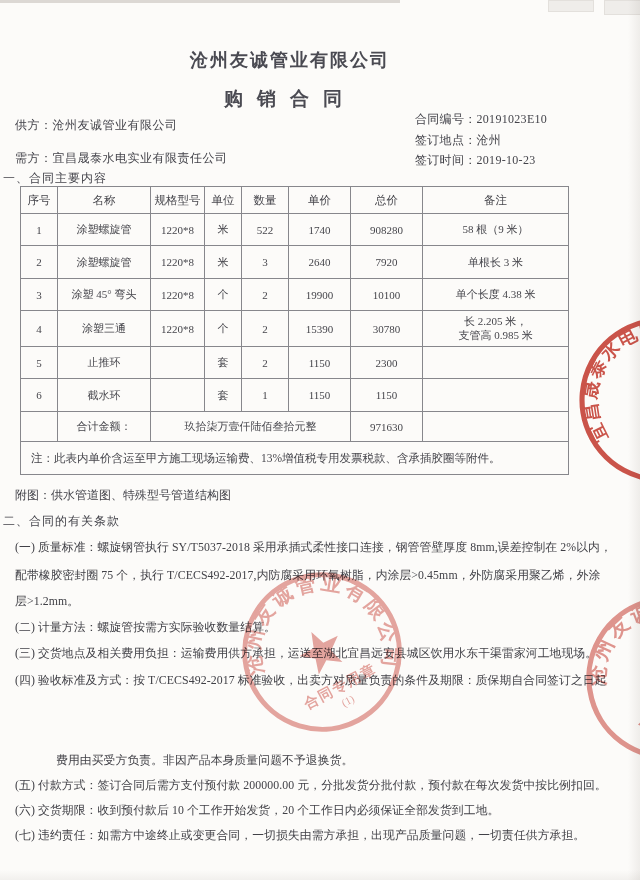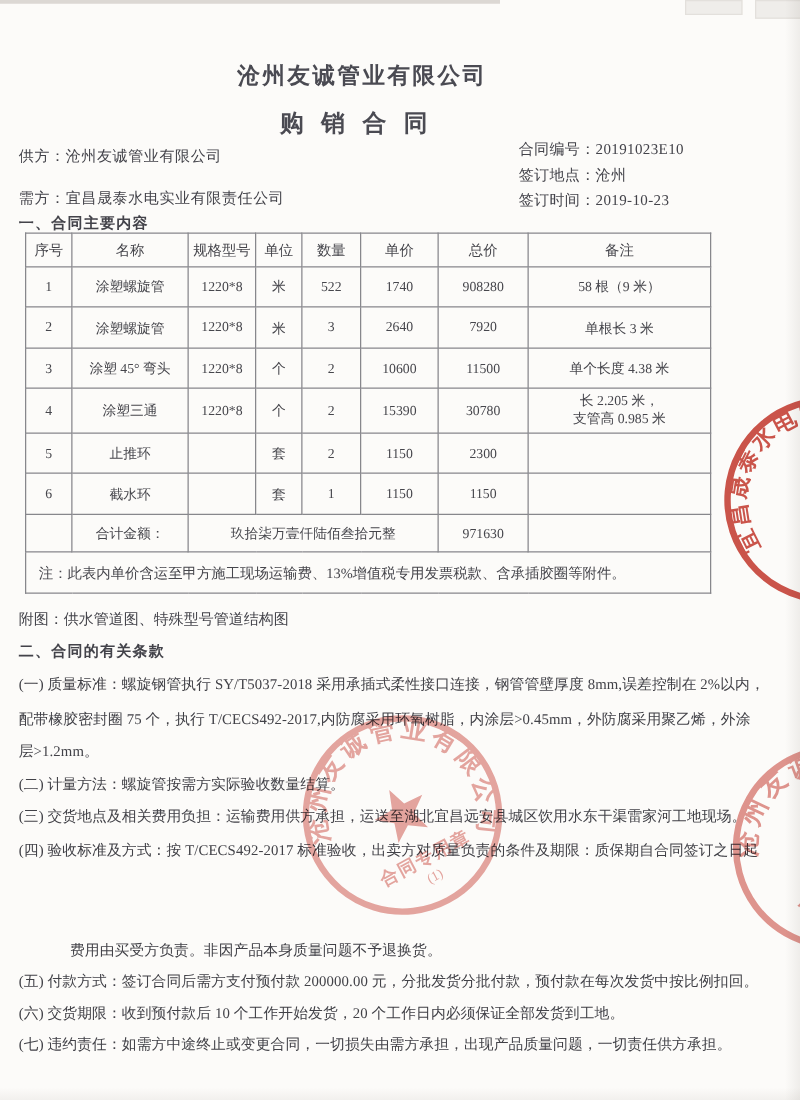--- a/index.html
+++ b/index.html
@@ -13,21 +13,21 @@
   .edge-bottom{position:absolute;left:0;bottom:0;width:640px;height:10px;background:linear-gradient(180deg,rgba(0,0,0,0),rgba(120,110,100,.08));}
 
   .abs{position:absolute;white-space:nowrap;}
   .title{top:48px;left:0;width:580px;text-align:center;font-size:18px;letter-spacing:2px;color:#4a4a52;font-weight:600;}
   .subtitle{top:86px;left:0;width:580px;text-align:center;font-size:19px;letter-spacing:14px;color:#4a4a52;font-weight:600;}
   .party{font-size:12px;letter-spacing:.5px;}
   .supplier{top:117px;left:15px;}
   .buyer{top:150px;left:15px;}
   .meta{font-size:12px;left:415px;letter-spacing:.3px;}
   .meta1{top:111px;} .meta2{top:132px;} .meta3{top:152px;}
-  .sec-heading{font-size:12px;left:15px;font-weight:700;letter-spacing:1px;}
+  .sec-heading{font-size:12px;left:3px;font-weight:400;letter-spacing:1px;}
   .sec1{top:170px;} .sec2{top:513px;}
   .attachment{top:487px;left:15px;font-size:12px;}
 
   table.items{position:absolute;top:186px;left:20px;width:548px;border-collapse:collapse;table-layout:fixed;}
   table.items td{border:1px solid #87878c;text-align:center;font-size:11px;color:#46464c;padding:0 2px;overflow:hidden;}
   tr.h td{height:26px;font-size:11.5px;}
   tr.r1 td{height:31px;} tr.r2 td{height:32px;} tr.r3 td{height:31px;}
   tr.r4 td{height:35px;} tr.r5 td{height:31px;} tr.r6 td{height:32px;}
   tr.tot td{height:29px;}
   tr.noterow td{height:32px;text-align:left;padding:0 10px;font-size:11.5px;}
@@ -108,22 +108,22 @@
       <td>2640</td>
       <td>7920</td>
       <td>单根长 3 米</td>
     </tr>
     <tr class="r3">
       <td>3</td>
       <td>涂塑 45° 弯头</td>
       <td>1220*8</td>
       <td>个</td>
       <td>2</td>
-      <td>10600</td>
-      <td>11500</td>
+      <td>19900</td>
+      <td>10100</td>
       <td>单个长度 4.38 米</td>
     </tr>
     <tr class="r4">
       <td>4</td>
       <td>涂塑三通</td>
       <td>1220*8</td>
       <td>个</td>
       <td>2</td>
       <td>15390</td>
       <td>30780</td>

